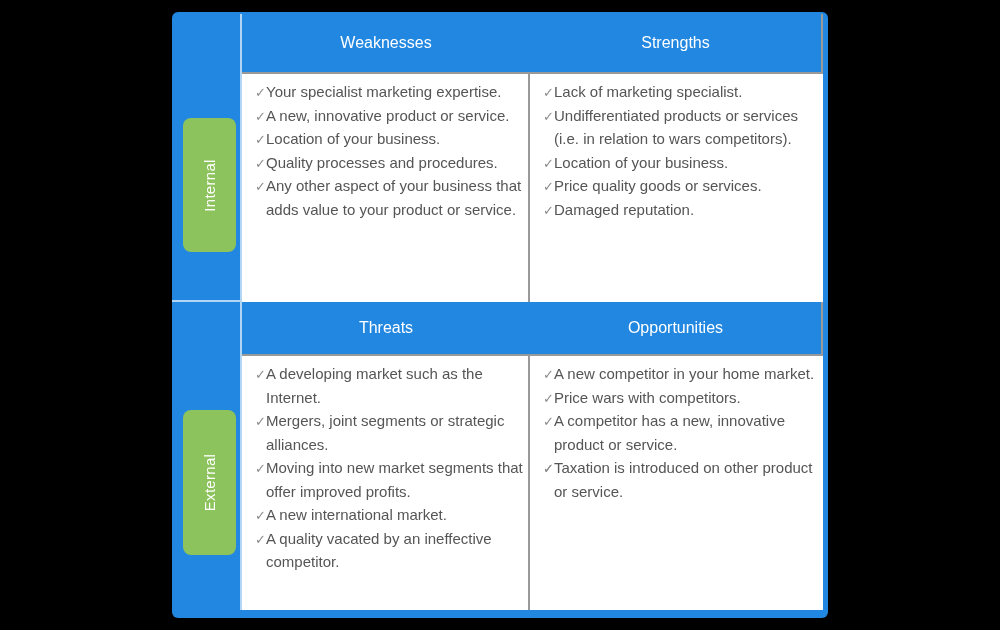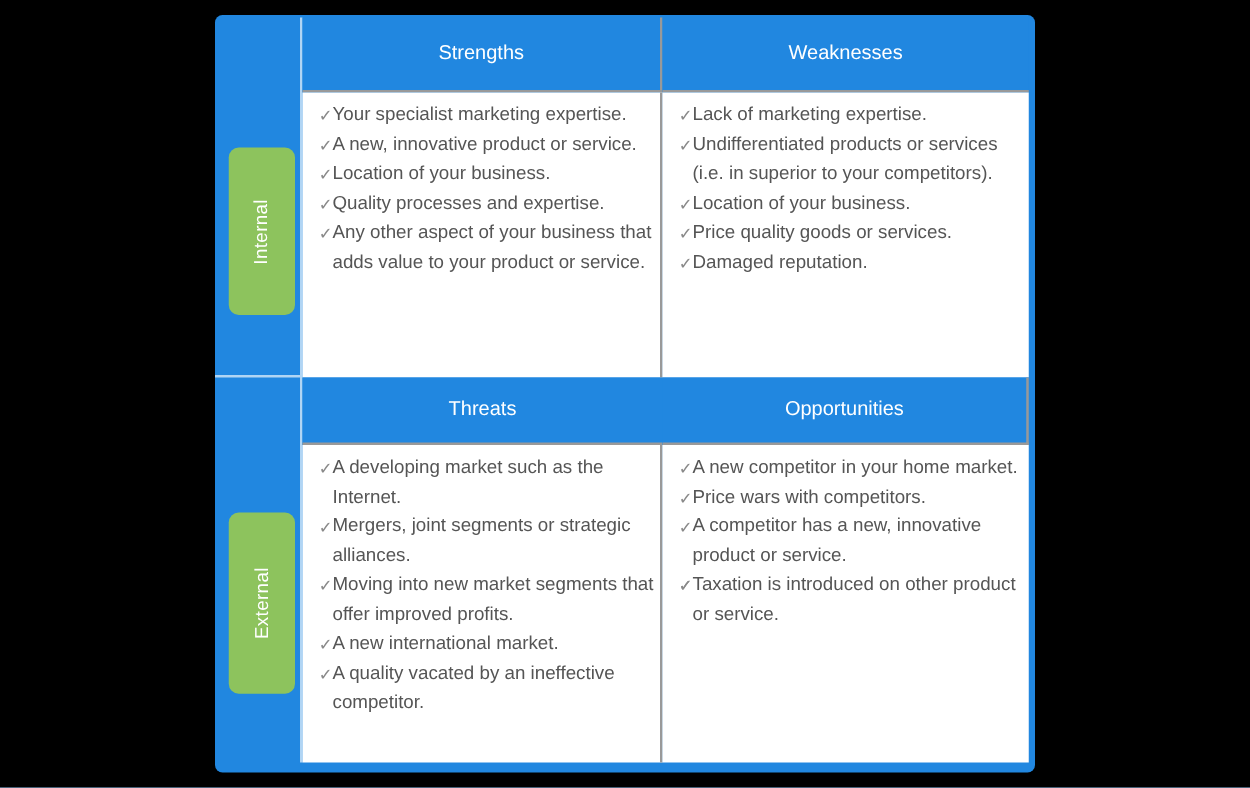--- a/index.html
+++ b/index.html
@@ -114,40 +114,40 @@
       <div class="side-badge internal">
         <span>Internal</span>
       </div>
       <div class="row-divider"></div>
       <div class="side-badge external">
         <span>External</span>
       </div>
     </div>
 
     <div class="swot-grid">
+      <div class="q-header">
+        <span>Weaknesses</span>
+      </div>
       <div class="q-header col-1">
         <span>Strengths</span>
-      </div>
-      <div class="q-header">
-        <span>Weaknesses</span>
       </div>
 
       <div class="q-body col-1">
         <ul class="swot-list">
             <li><span class="check">✓</span><span>Your specialist marketing expertise.</span></li>
             <li><span class="check">✓</span><span>A new, innovative product or service.</span></li>
             <li><span class="check">✓</span><span>Location of your business.</span></li>
-            <li><span class="check">✓</span><span>Quality processes and expertise.</span></li>
+            <li><span class="check">✓</span><span>Quality processes and procedures.</span></li>
             <li><span class="check">✓</span><span>Any other aspect of your business that adds value to your product or service.</span></li>
           </ul>
       </div>
       <div class="q-body">
         <ul class="swot-list">
-            <li><span class="check">✓</span><span>Lack of marketing expertise.</span></li>
-            <li><span class="check">✓</span><span>Undifferentiated products or services (i.e. in superior to your competitors).</span></li>
+            <li><span class="check">✓</span><span>Lack of marketing specialist.</span></li>
+            <li><span class="check">✓</span><span>Undifferentiated products or services (i.e. in relation to wars competitors).</span></li>
             <li><span class="check">✓</span><span>Location of your business.</span></li>
             <li><span class="check">✓</span><span>Price quality goods or services.</span></li>
             <li><span class="check">✓</span><span>Damaged reputation.</span></li>
           </ul>
       </div>
 
       <div class="q-header">
         <span>Threats</span>
       </div>
       <div class="q-header col-1">

